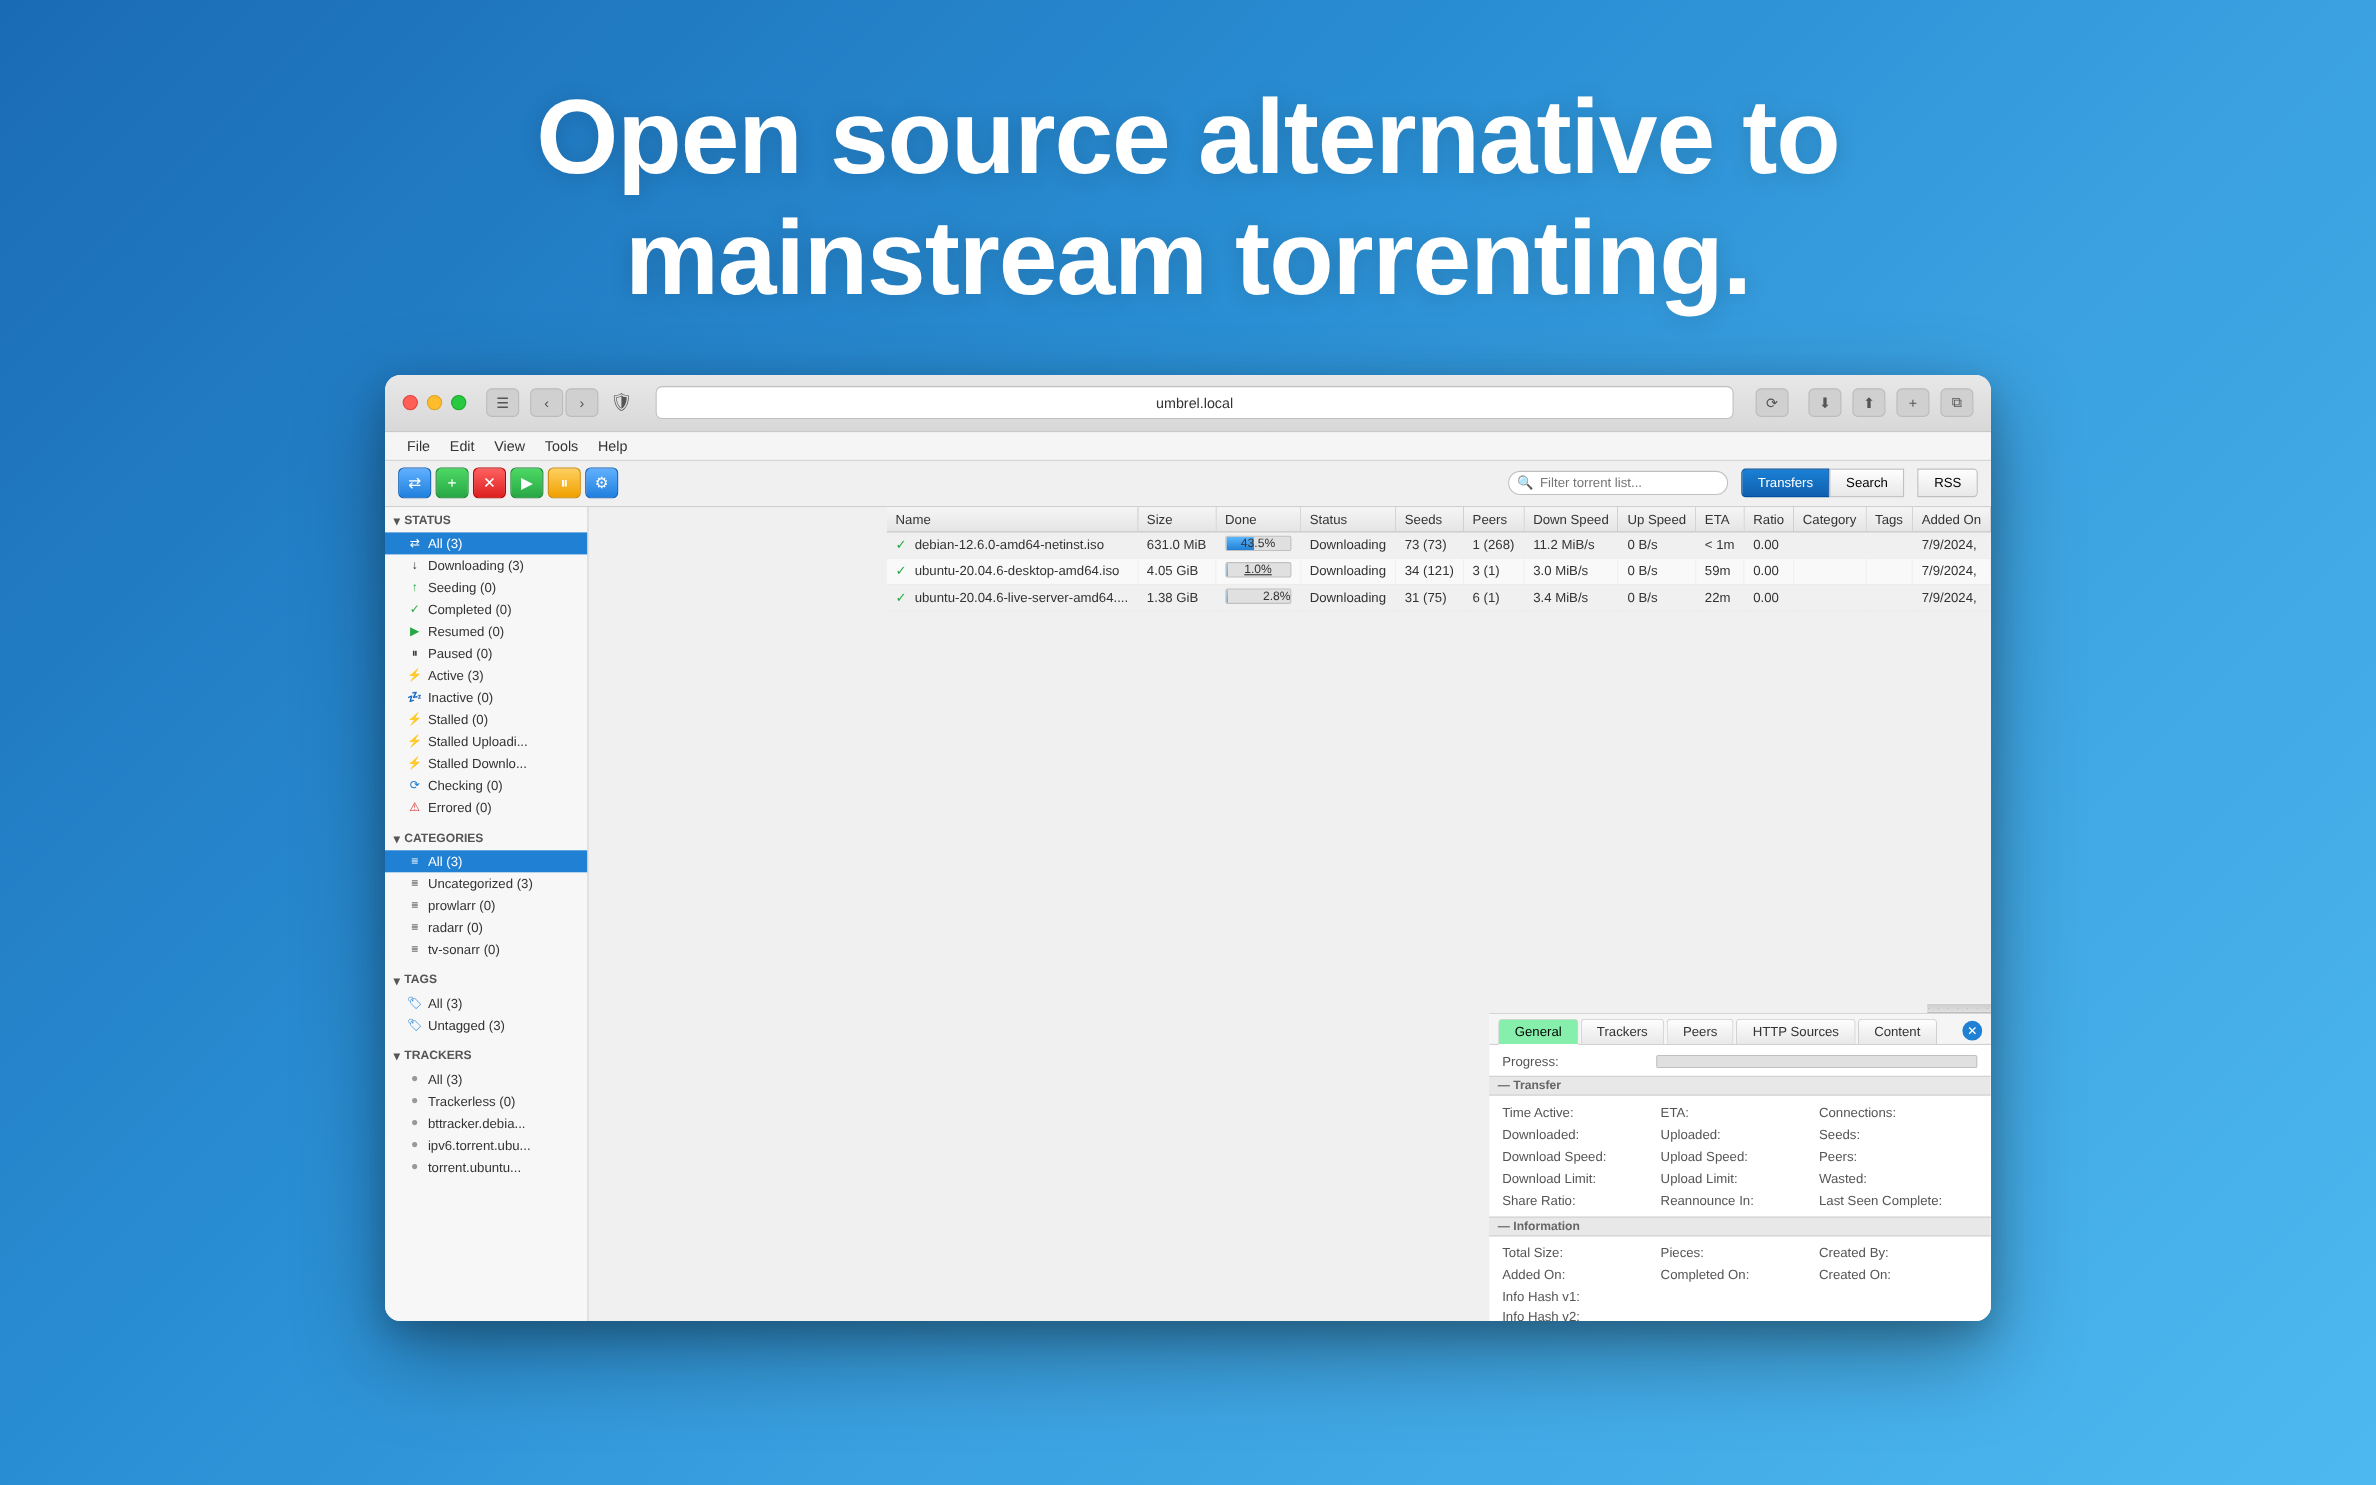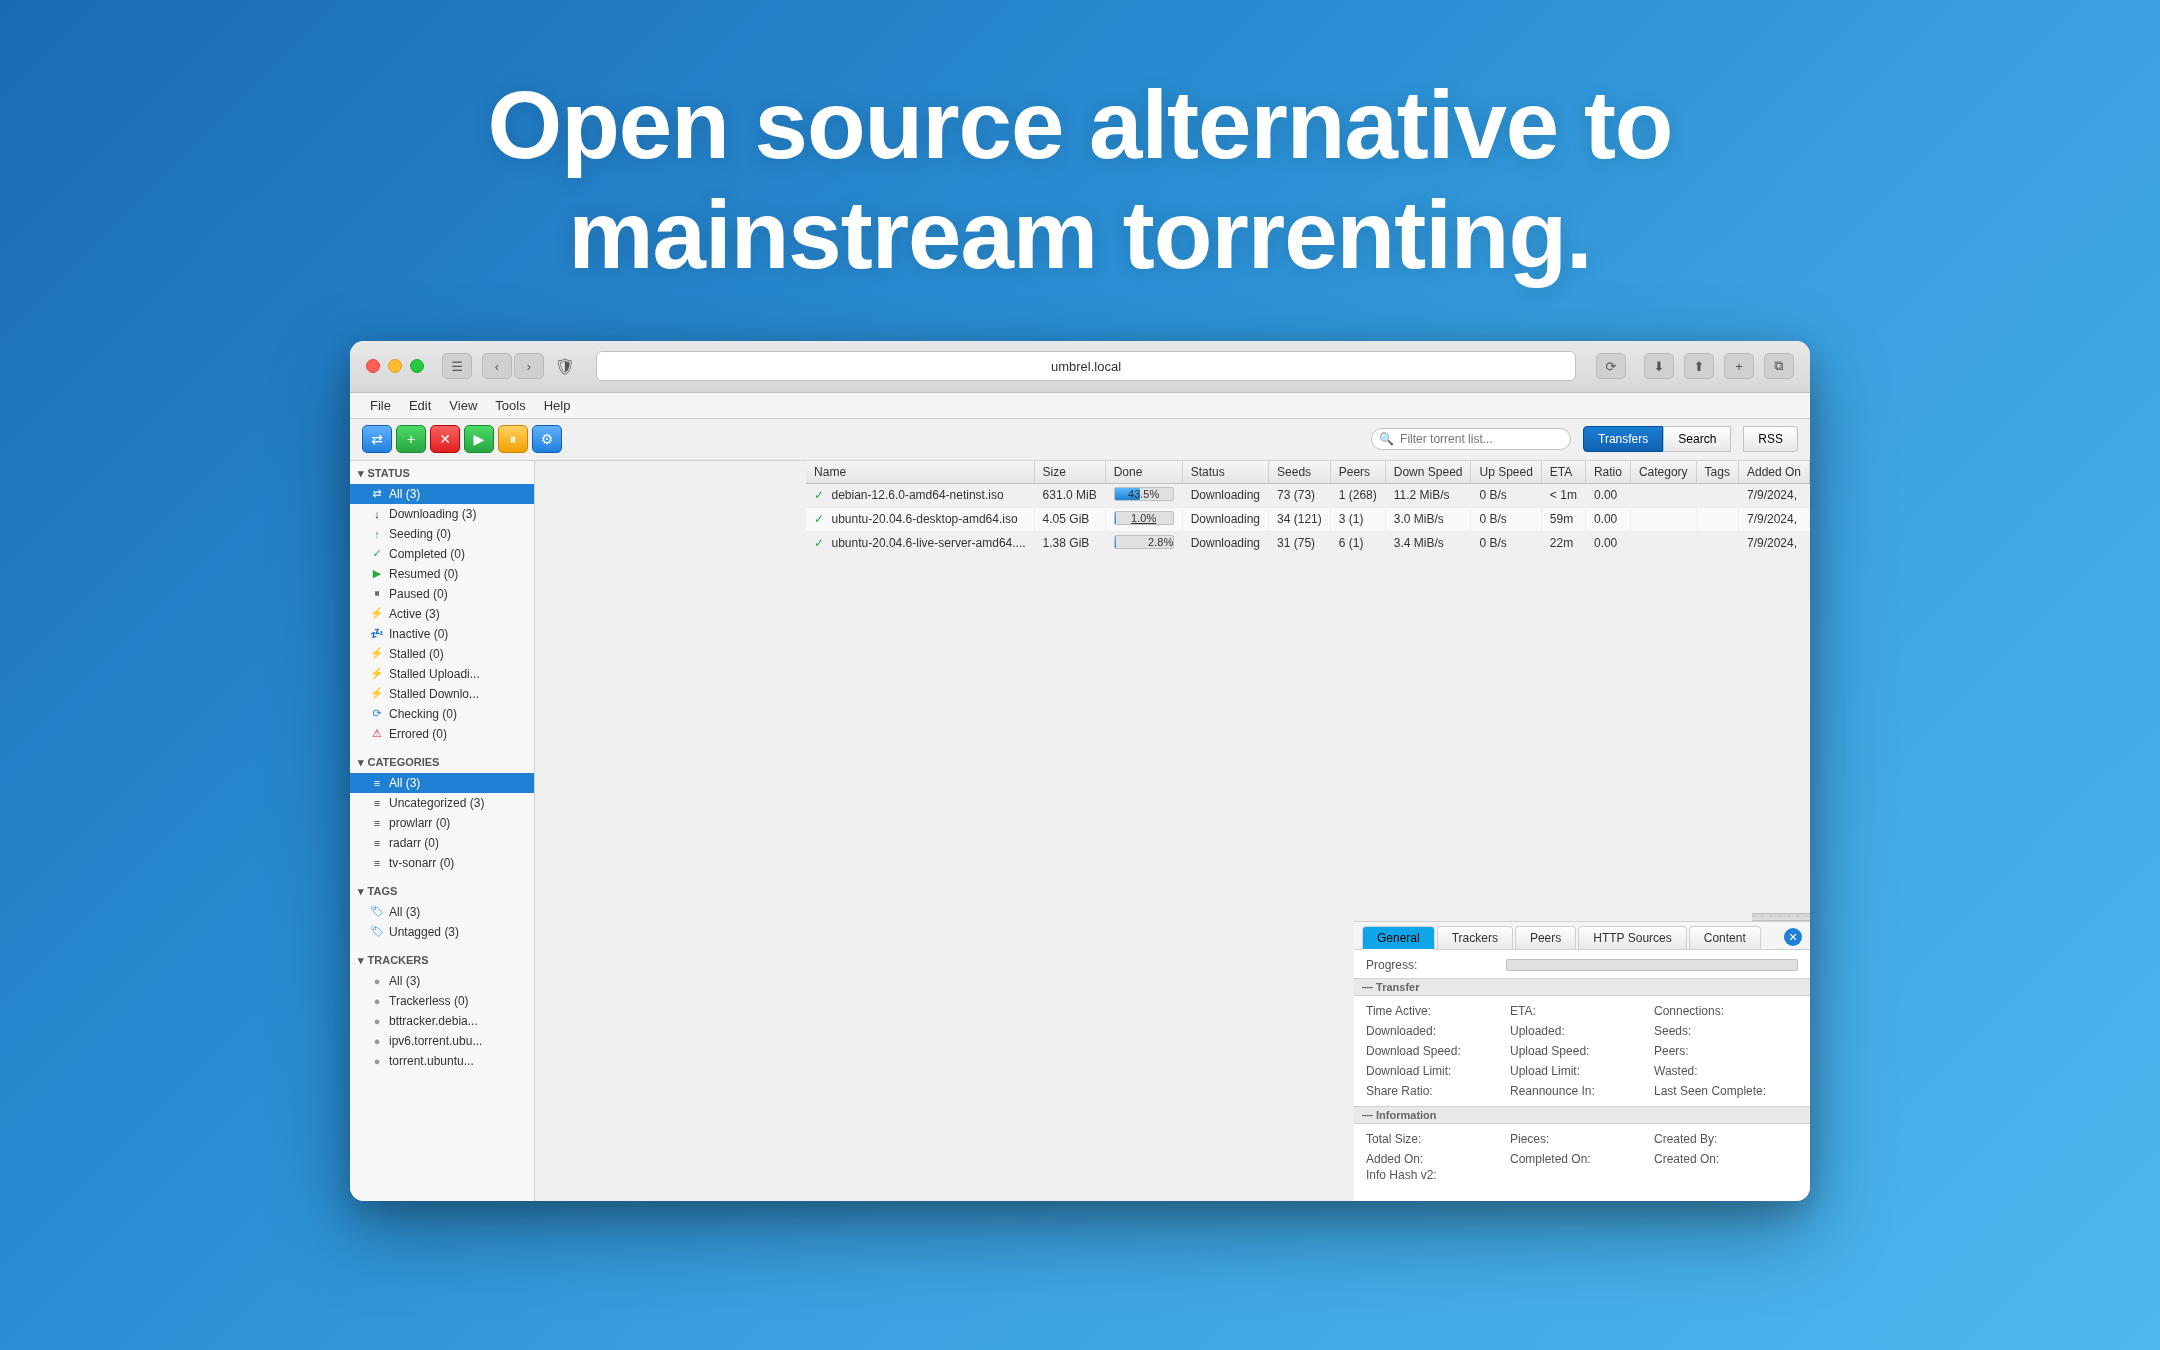--- a/index.html
+++ b/index.html
@@ -307,21 +307,21 @@
       padding: 4px 14px;
       font-size: 12px;
       border: 1px solid #d0d0d0;
       border-bottom: none;
       background: linear-gradient(180deg, #fefefe, #e8e8e8);
       border-radius: 4px 4px 0 0;
       cursor: pointer;
       color: #333;
     }
     .detail-tab.active {
-      background: #0ea5e9;
+      background: #86efac;
       border-bottom: 1px solid white;
       margin-bottom: -1px;
       color: #000;
     }
     .close-detail {
       margin-left: auto;
       width: 18px; height: 18px;
       background: #2080d4;
       border-radius: 50%;
       display: flex; align-items: center; justify-content: center;
@@ -783,20 +783,24 @@
             <div class="detail-cell">
               <span class="detail-label">Completed On:</span>
               <span class="detail-value"></span>
             </div>
             <div class="detail-cell">
               <span class="detail-label">Created On:</span>
               <span class="detail-value"></span>
             </div>
           </div>
 
+          <div class="detail-row" style="margin-top:4px;">
+            <span class="detail-label">Info Hash v1:</span>
+            <span class="detail-value"></span>
+          </div>
           <div class="detail-row">
             <span class="detail-label">Info Hash v2:</span>
             <span class="detail-value"></span>
           </div>
 
         </div>
       </div>
 
     </div>
   </div>

